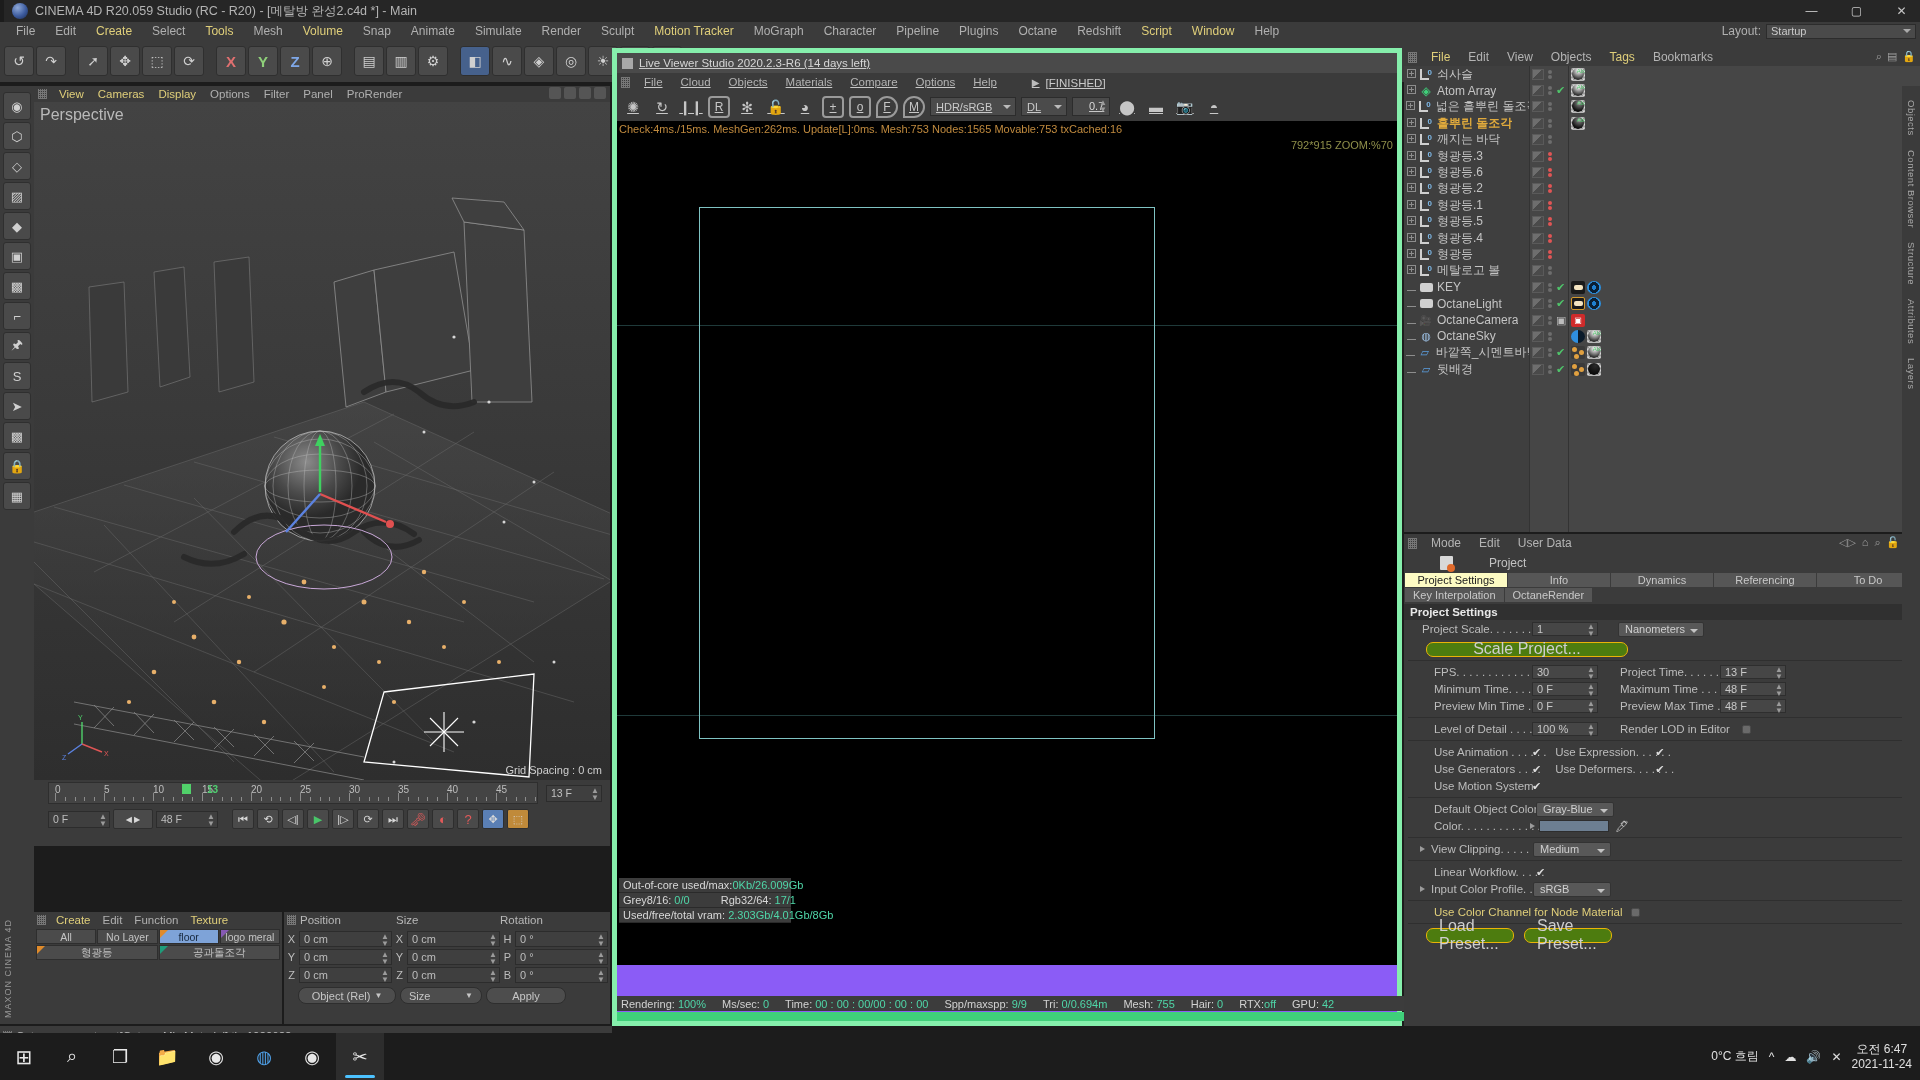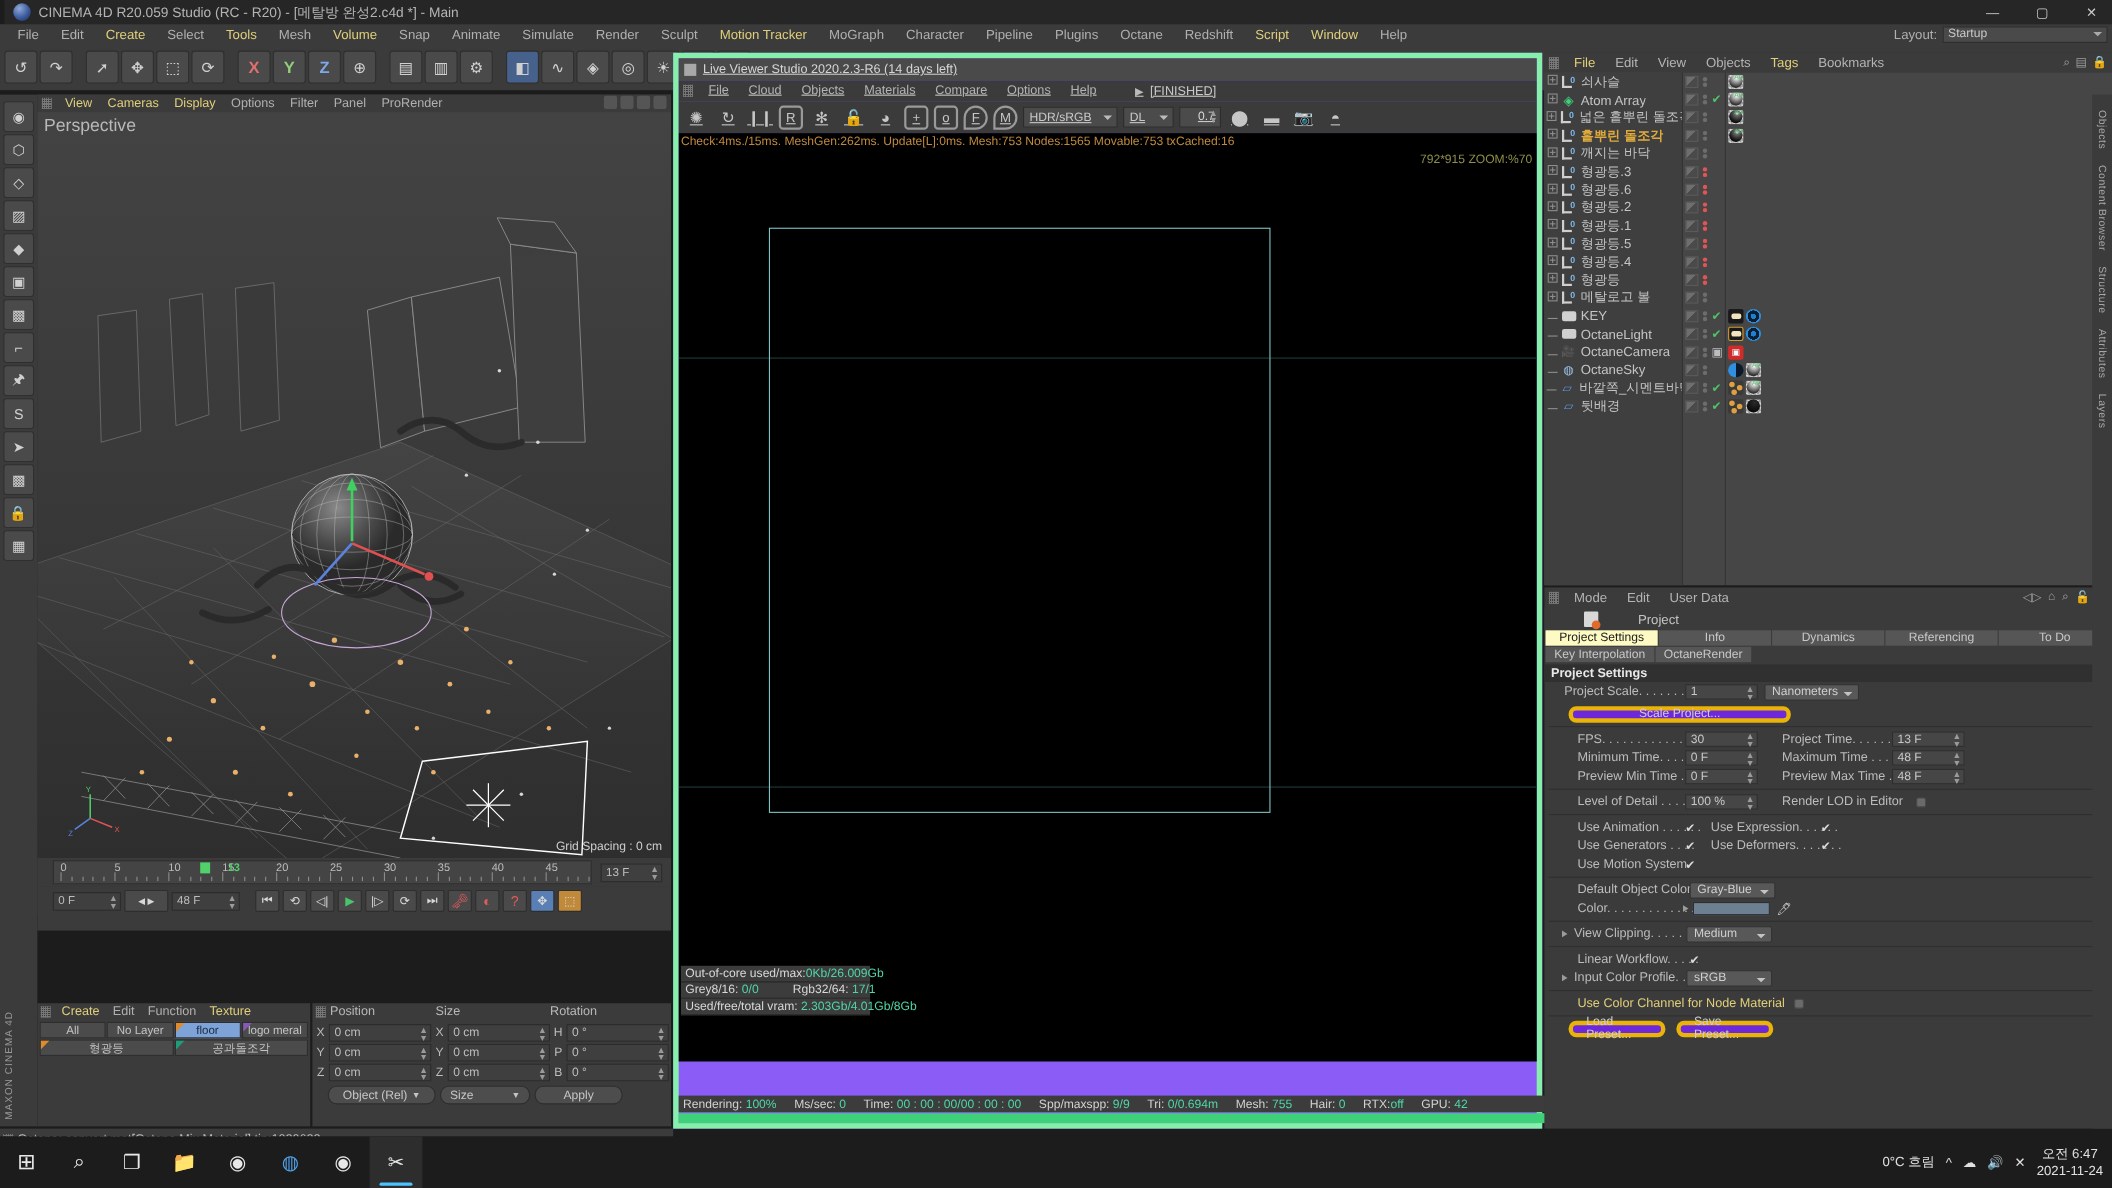--- a/index.html
+++ b/index.html
@@ -251,21 +251,21 @@
   .atab2 { height: 14px; background: #565656; font-size: 11px; color: #c8c8c8; text-align: center; line-height: 14px; padding: 0 8px;}
   .sect-head { height: 16px; background: #303030; font-size: 11.5px; color: #e8e8e8; font-weight: bold; padding-left: 6px; line-height: 16px; margin-top: 2px;}
   .arow { display: flex; align-items: center; height: 16px; margin-top: 1px; }
   .alabel { font-size: 11.5px; color: #bcbcbc; white-space: nowrap; }
   .afield { height: 14px; background: #464646; border: 1px solid #2e2e2e; font-size: 11px; color: #c8c8c8; line-height: 12px; padding-left: 4px; position: relative;}
   .afield .sp { position: absolute; right: 2px; top: 0px; font-size: 8px; color: #9b9b9b; line-height: 7px;}
   .adrop { height: 15px; background: #585858; border: 1px solid #333; border-radius: 2px; font-size: 11px; color: #cfcfcf;
      line-height: 13px; padding: 0 18px 0 6px; position: relative;}
   .adrop .cv { position: absolute; right: 5px; top: 6px; width: 0; height: 0;
      border-left: 4px solid transparent; border-right: 4px solid transparent; border-top: 4px solid #c3c3c3;}
-  .abtn { height: 15px; background: #6d28d9; border: 4px solid #eab308; border-radius: 7px; font-size: 11px; color: #cfcfcf;
+  .abtn { height: 15px; background: #4d7c0f; border: 1px solid #eab308; border-radius: 7px; font-size: 16px; color: #cfcfcf;
      display: inline-flex; align-items: center; justify-content: center; padding: 0 12px;}
   .chkmark { font-size: 11px; color: #dcdcdc; }
   .chkempty { display: inline-block; width: 9px; height: 9px; border-radius: 2px; background: #6a6a6a; border: 1px solid #4a4a4a;}
   .sep-line { height: 1px; background: #2f2f2f; margin: 3px 4px; }
   .tri { display: inline-block; width: 0; height: 0; border-top: 3.5px solid transparent; border-bottom: 3.5px solid transparent; border-left: 5px solid #9b9b9b; }
   .swatch { width: 70px; height: 12px; background: #6d7f92; border: 1px solid #2e2e2e;}
 
   
   .rstrip { position: absolute; right: 0; top: 86px; width: 18px; height: 940px; background: #3b3b3b; }
   .rstrip .lbl { writing-mode: vertical-rl; font-size: 9.5px; color: #a8a8a8; margin: 14px auto; letter-spacing: .5px;}
@@ -1216,21 +1216,21 @@
         <div class="atab2">OctaneRender</div>
       </div>
     <div class="sect-head">Project Settings</div>
 
     <div class="arow" style="padding-left:18px">
       <span class="alabel" style="width:110px">Project Scale. . . . . . .</span>
       <div class="afield" style="width:66px">
         <span>1</span>
         <i class="sp">▲<br>▼</i>
       </div>
-      <div class="adrop" style="margin-left:6px;width:86px">
+      <div class="adrop" style="margin-left:20px;width:86px">
         <span>Nanometers</span>
         <i class="cv"></i>
       </div>
     </div>
     <div class="arow" style="padding-left:22px;margin-top:4px">
       <div class="abtn" style="width:202px">Scale Project...</div>
     </div>
     <div class="sep-line"></div>
     <div id="attr-fields">
         <div class="arow" style="padding-left: 30px;">

